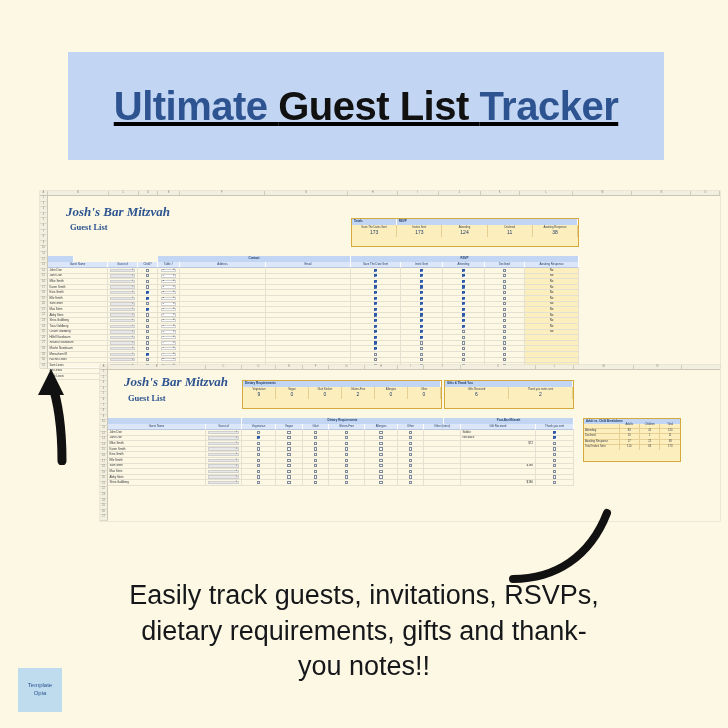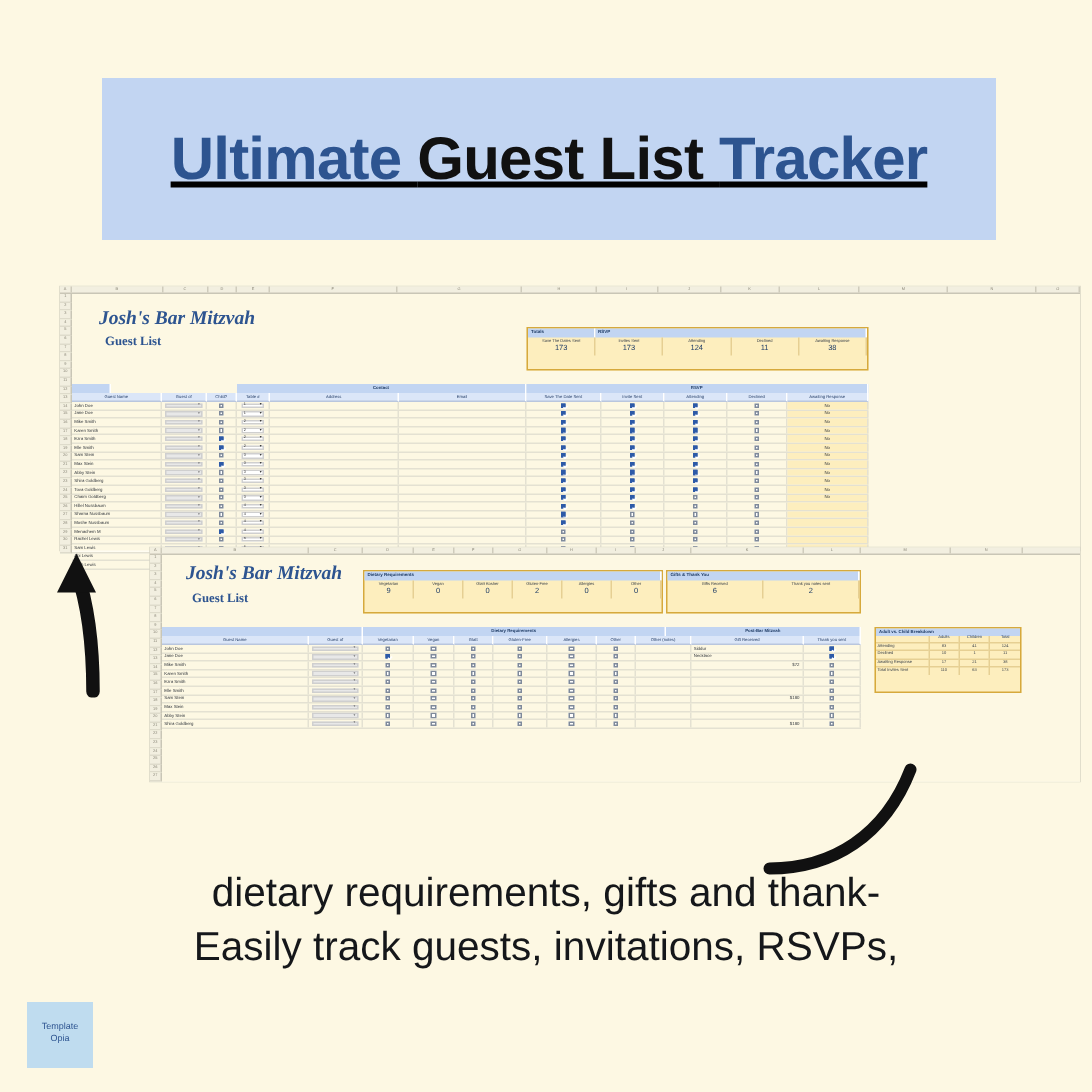--- a/index.html
+++ b/index.html
@@ -1322,20 +1322,21 @@
 <svg class="arrow" style="left:18px;top:355px;width:80px;height:110px;" viewBox="0 0 80 110">
   <path d="M44 106 C 44 72, 40 46, 33 26" stroke="#111" stroke-width="9" fill="none" stroke-linecap="round"></path>
   <path d="M33 14 L 46 40 L 20 40 Z" fill="#111"></path>
 </svg>
 
 <svg class="arrow" style="left:495px;top:495px;width:150px;height:100px;" viewBox="0 0 150 100">
   <path d="M18 84 C 60 84, 95 62, 112 18" stroke="#111" stroke-width="8" fill="none" stroke-linecap="round"></path>
 </svg>
 
 <div class="caption">
+  <div>Easily track guests, invitations, RSVPs,</div>
   <div>dietary requirements, gifts and thank-</div>
-  <div>Easily track guests, invitations, RSVPs,</div>
+  <div>you notes!!</div>
 </div>
 
 <div class="logo">
   <span>Template</span>
   <span>Opia</span>
 </div>
 
 </body></html>

